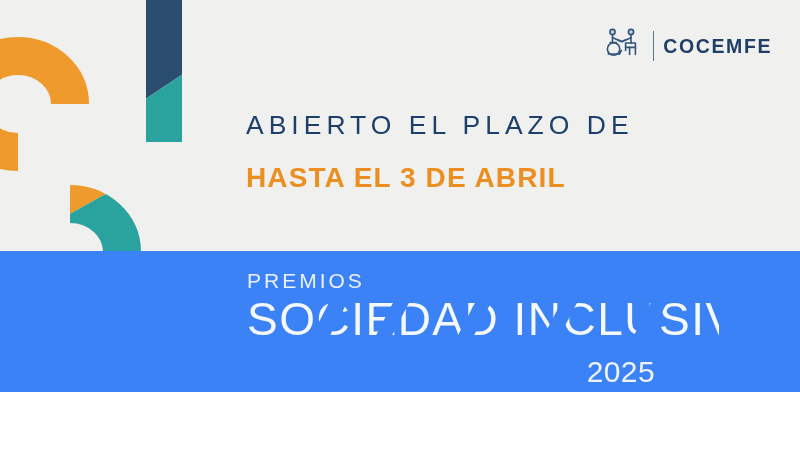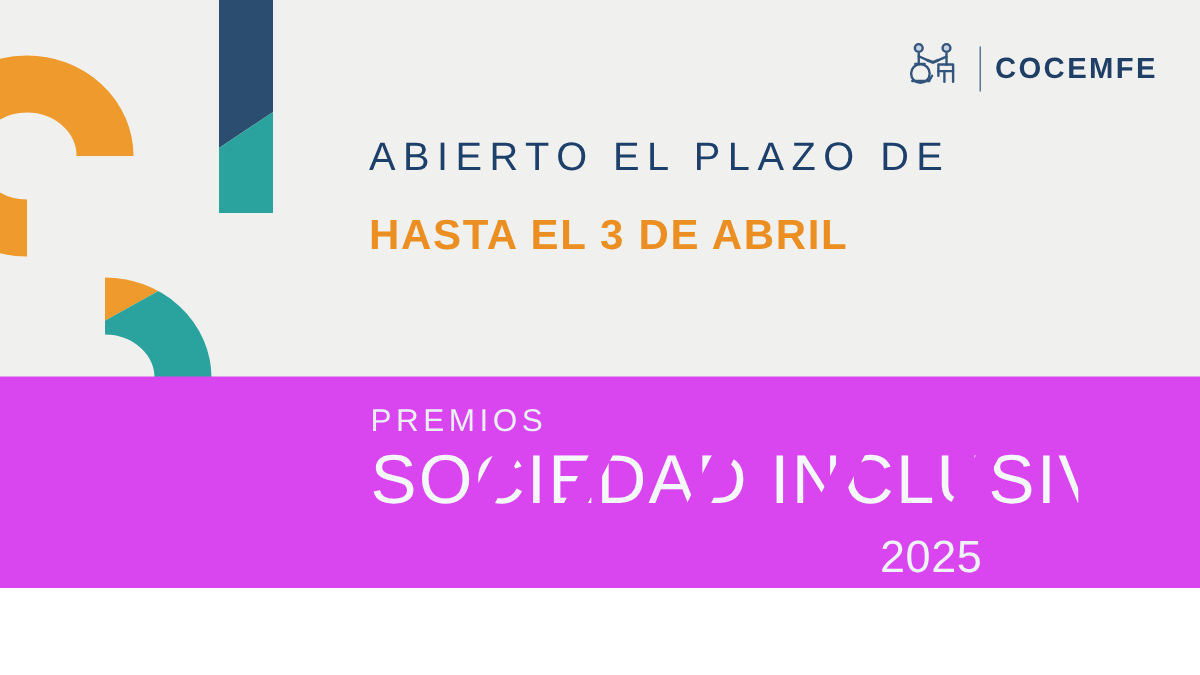--- a/index.html
+++ b/index.html
@@ -46,21 +46,21 @@
     color: #1f3f66;
     font-size: 19.5px;
     font-weight: 600;
     letter-spacing: 1.6px;
   }
 
   
   #headline-block {
     position: absolute;
     left: 246px;
-    top: 91px;
+    top: 112px;
     width: 520px;
   }
   #kicker {
     color: #1d3f6b;
     font-size: 26.5px;
     font-weight: 400;
     letter-spacing: 5.0px;
     line-height: 1;
     margin: 0;
     white-space: nowrap;
@@ -86,21 +86,21 @@
     white-space: nowrap;
   }
 
   
   #award-band {
     position: absolute;
     left: 0;
     bottom: 0;
     width: 800px;
     height: 141px;
-    background: #d946ef;
+    background: #3b82f6;
   }
   #band-inner {
     position: absolute;
     left: 247px;
     top: 19px;
     width: 480px;
   }
   #premios-label {
     color: #eaf0f6;
     font-size: 21px;

